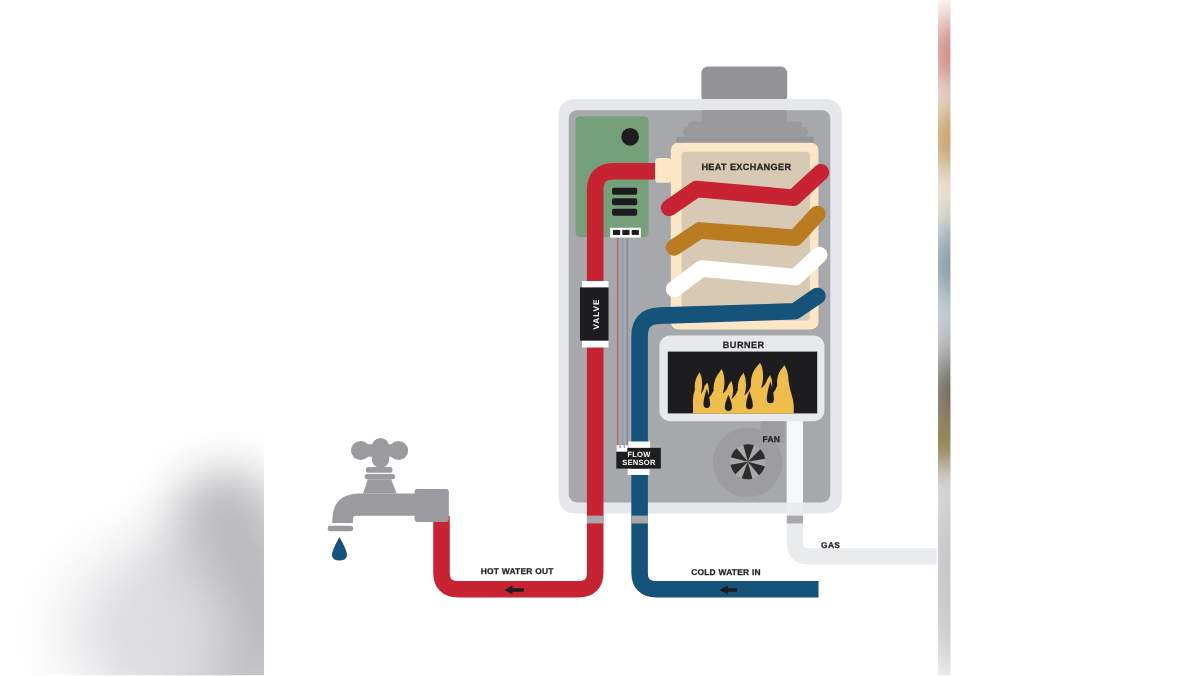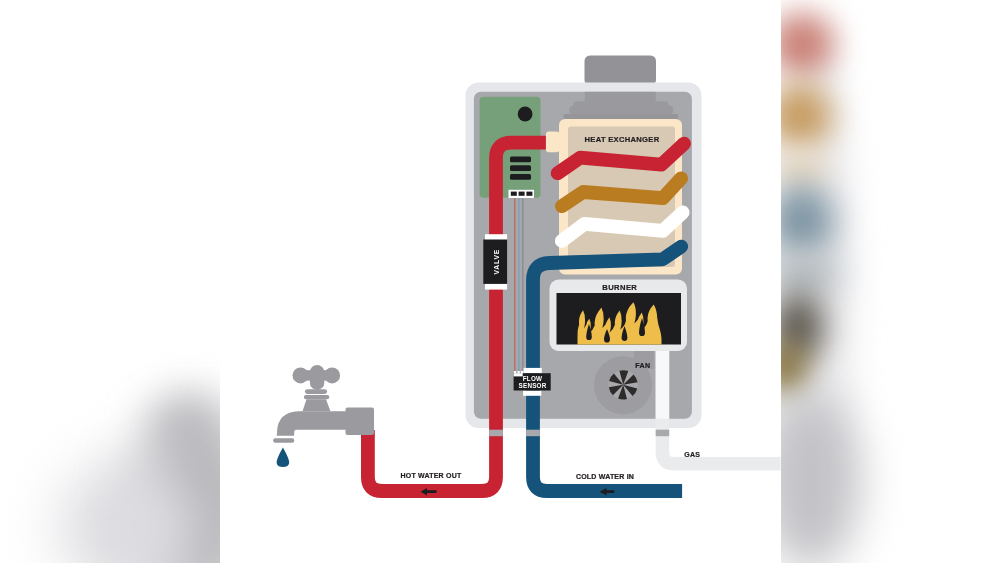--- a/index.html
+++ b/index.html
@@ -1,16 +1,16 @@
 <!DOCTYPE html>
 <html><head>
 <meta charset="utf-8">
 <style>
 html,body{margin:0;padding:0;}
-#stage{position:relative;-webkit-font-smoothing:antialiased;width:1000px;height:563px;background:#fff;overflow:hidden;font-family:"Liberation Sans",sans-serif;}
+#stage{position:relative;-webkit-font-smoothing:antialiased;width:792px;height:563px;background:#fff;overflow:hidden;font-family:"Liberation Sans",sans-serif;}
 .blob{position:absolute;border-radius:50%;}
 </style>
 </head>
 <body>
 <div id="stage">
 
   <div class="blob" style="left:150px;top:393px;width:76px;height:68px;background:#c2c2c6;filter:blur(20px);"></div>
   <div class="blob" style="left:130px;top:420px;width:130px;height:180px;background:#b2b2b6;filter:blur(26px);"></div>
   <div class="blob" style="left:60px;top:460px;width:140px;height:135px;background:#dcdce0;filter:blur(28px);"></div>
 

